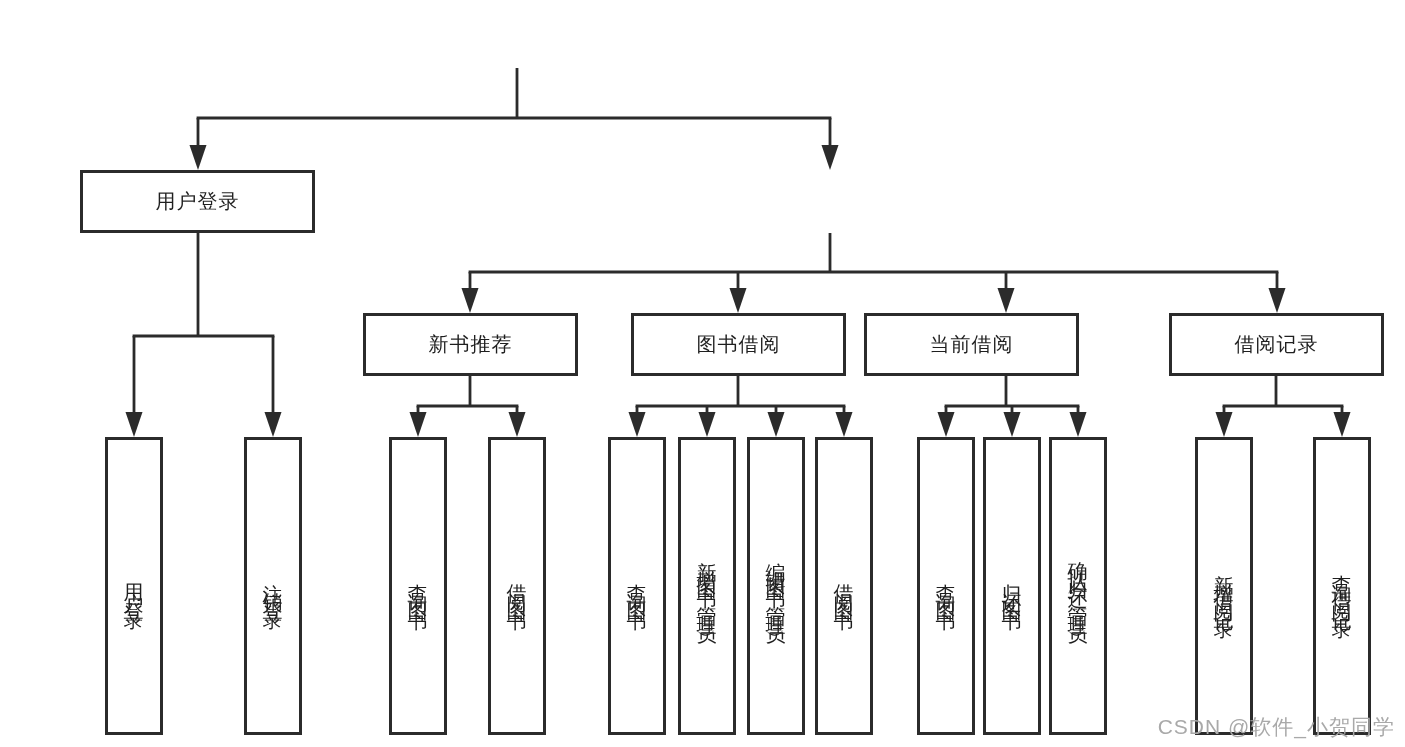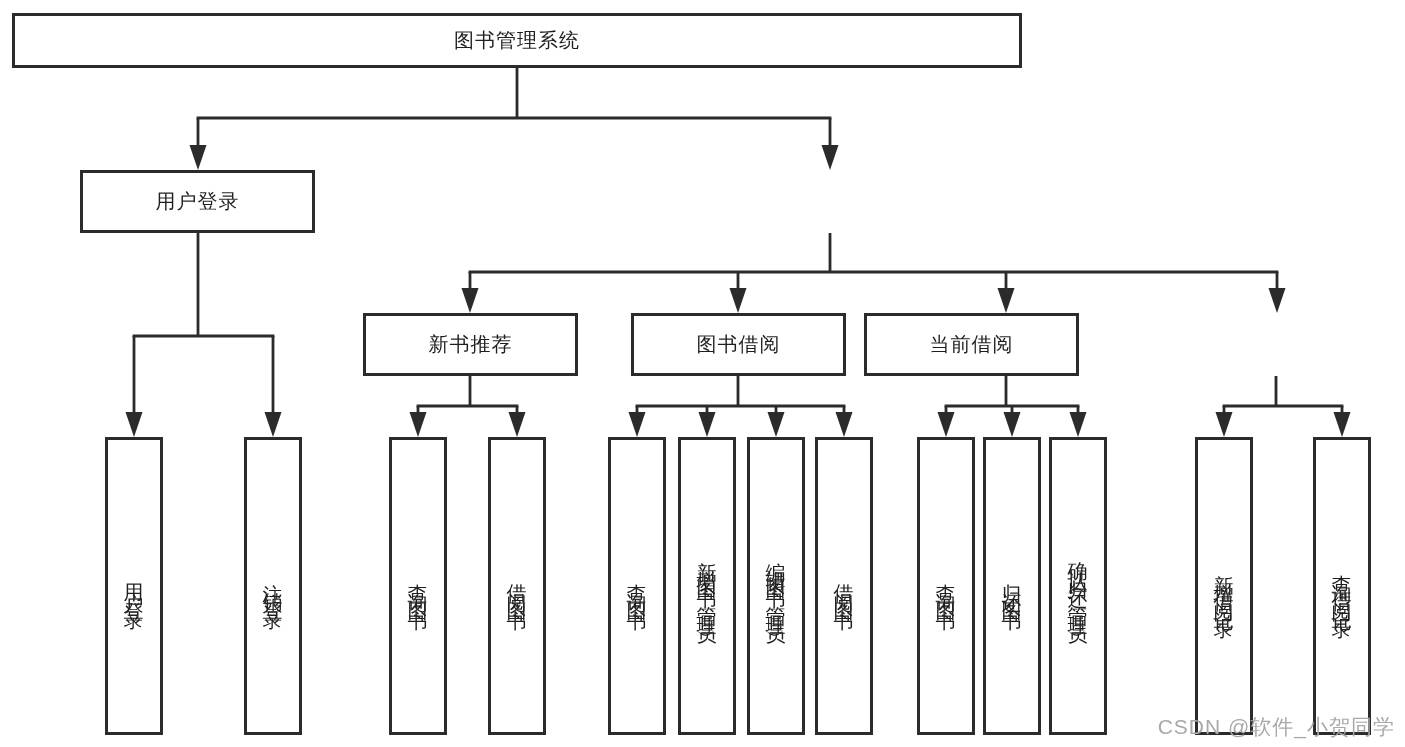--- a/index.html
+++ b/index.html
@@ -150,37 +150,37 @@
       <polygon points="767.5,412 784.5,412 776,437"></polygon>
       <polygon points="835.5,412 852.5,412 844,437"></polygon>
       <polygon points="937.5,412 954.5,412 946,437"></polygon>
       <polygon points="1003.5,412 1020.5,412 1012,437"></polygon>
       <polygon points="1069.5,412 1086.5,412 1078,437"></polygon>
       <polygon points="1215.5,412 1232.5,412 1224,437"></polygon>
       <polygon points="1333.5,412 1350.5,412 1342,437"></polygon>
     </g>
   </svg>
 
-  <div class="node n-root">
-    <span>图书管理系统</span>
-  </div>
 
   <div class="node n-l1a">
     <span>用户登录</span>
   </div>
 
   <div class="node n-l2a">
     <span>新书推荐</span>
   </div>
   <div class="node n-l2b">
     <span>图书借阅</span>
   </div>
   <div class="node n-l2c">
     <span>当前借阅</span>
   </div>
+  <div class="node n-l2d">
+    <span>借阅记录</span>
+  </div>
 
   <div class="node v leaf n-u1">
     <span class="vtext">用户登录</span>
   </div>
   <div class="node v leaf n-u2">
     <span class="vtext">注销登录</span>
   </div>
 
   <div class="node v leaf n-r1">
     <span class="vtext">查询图书</span>

